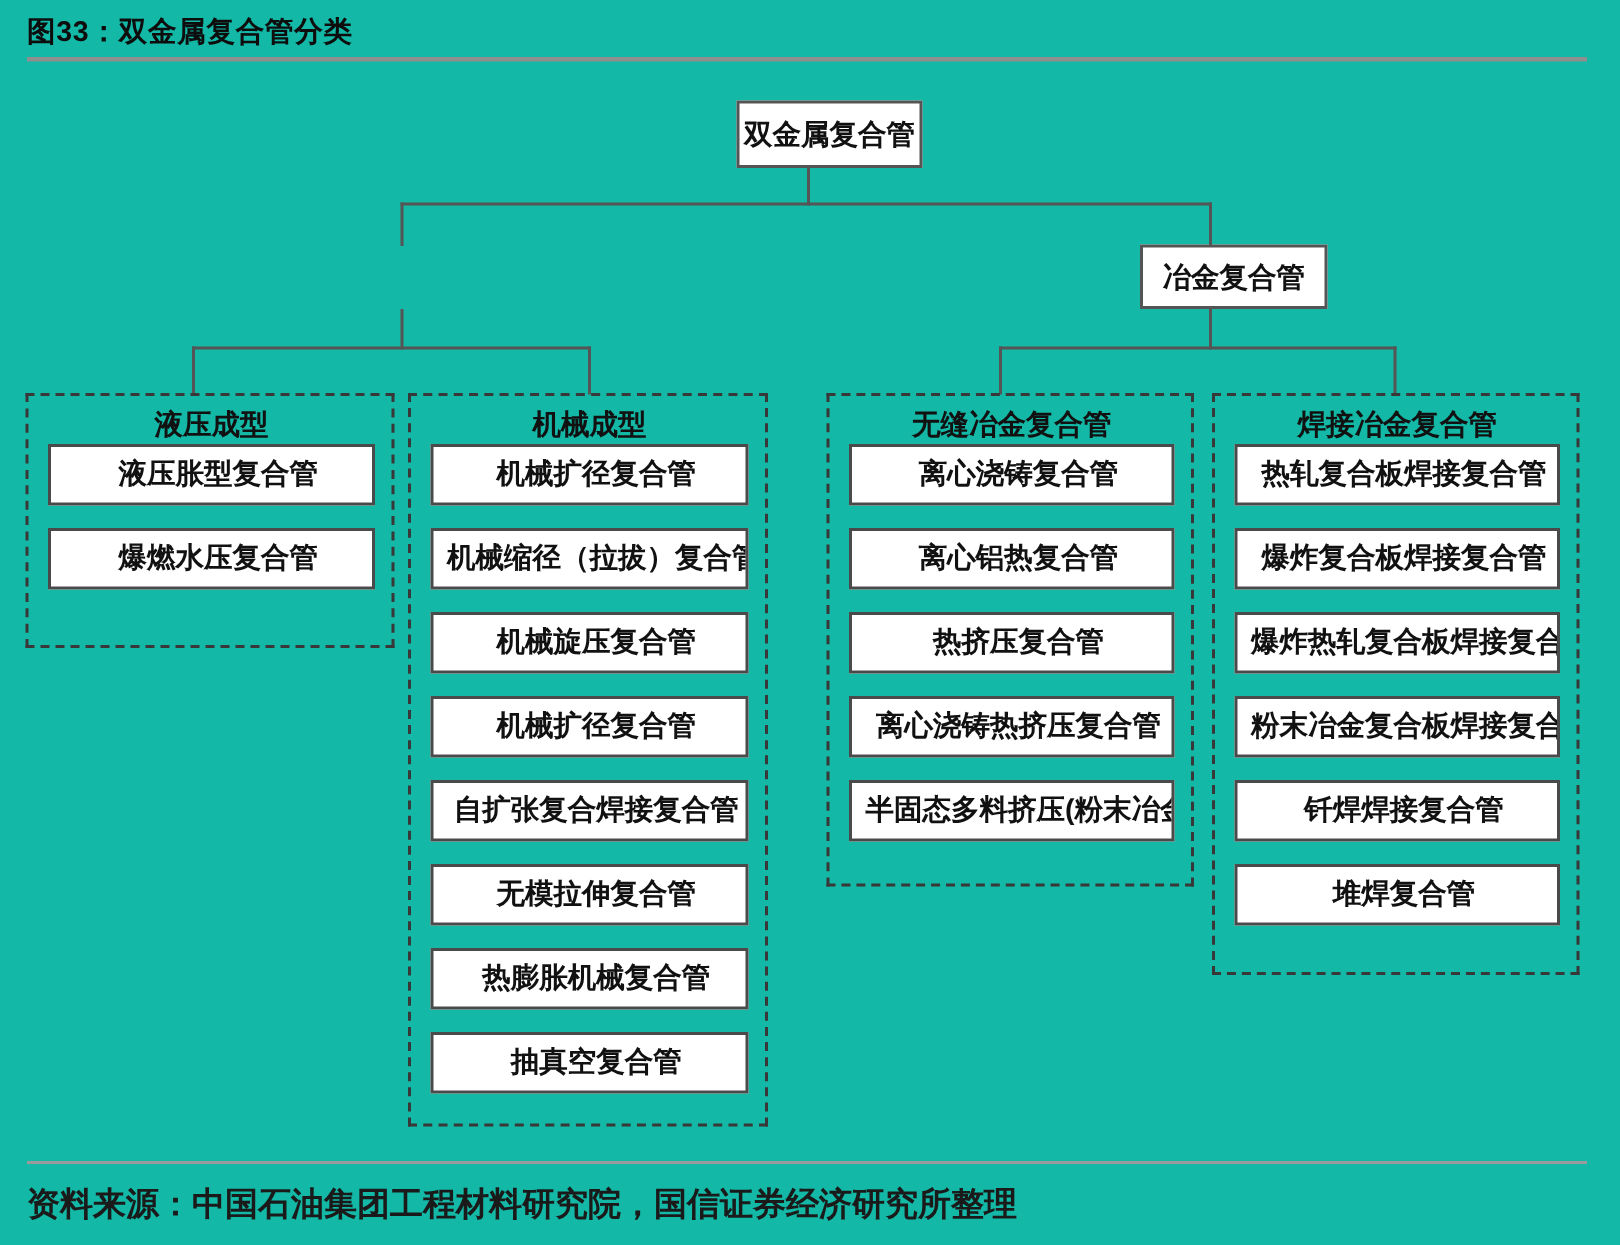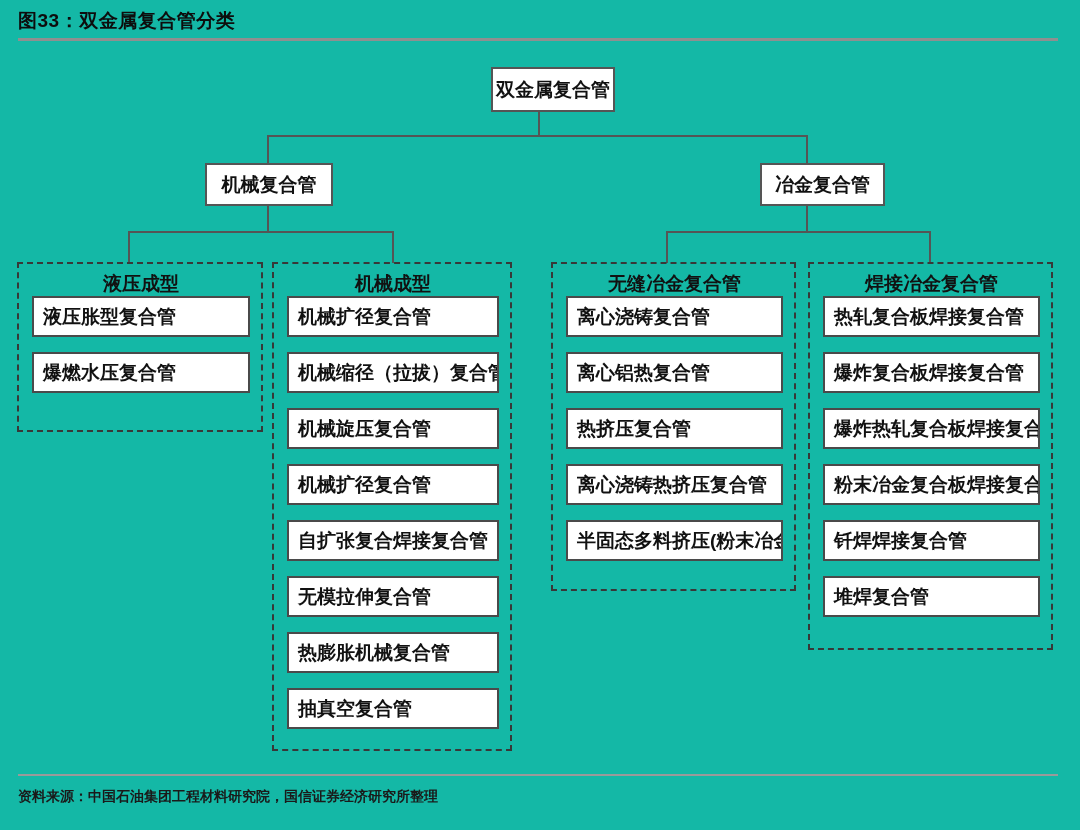--- a/index.html
+++ b/index.html
@@ -43,38 +43,37 @@
     text-align:center;font-size:19px;font-weight:bold;
     height:24px;line-height:24px;margin-bottom:0;
     white-space:nowrap;overflow:hidden;
   }
   .item{
     box-sizing:border-box;
     border:2px solid #4a4a4a;background:#fff;
     height:41px;line-height:37px;
     padding-left:9px;margin-bottom:15px;
     font-size:19px;font-weight:bold;
-    white-space:nowrap;overflow:hidden;
+    white-space:nowrap;overflow:hidden;text-align:center;
   }
   .source-note{
     position:absolute;left:18px;top:788px;
-    font-size:14px;font-weight:bold;color:#1a1a1a;
+    font-size:22px;font-weight:bold;color:#1a1a1a;
     white-space:nowrap;
   }
 </style>
 </head>
 <body>
 
 <div class="page">
 
   <div class="page-title">图33：双金属复合管分类</div>
   <div class="rule rule-top"></div>
 
   <div class="node root-node">双金属复合管</div>
-  <div class="node branch-left">机械复合管</div>
   <div class="node branch-right">冶金复合管</div>
 
   <div class="conn" style="left:538px;top:112px;width:2px;height:25px;"></div>
   <div class="conn" style="left:267px;top:135px;width:541px;height:2px;"></div>
   <div class="conn" style="left:267px;top:135px;width:2px;height:29px;"></div>
   <div class="conn" style="left:806px;top:135px;width:2px;height:29px;"></div>
 
   <div class="conn" style="left:267px;top:206px;width:2px;height:27px;"></div>
   <div class="conn" style="left:128px;top:231px;width:266px;height:2px;"></div>
   <div class="conn" style="left:128px;top:231px;width:2px;height:32px;"></div>

